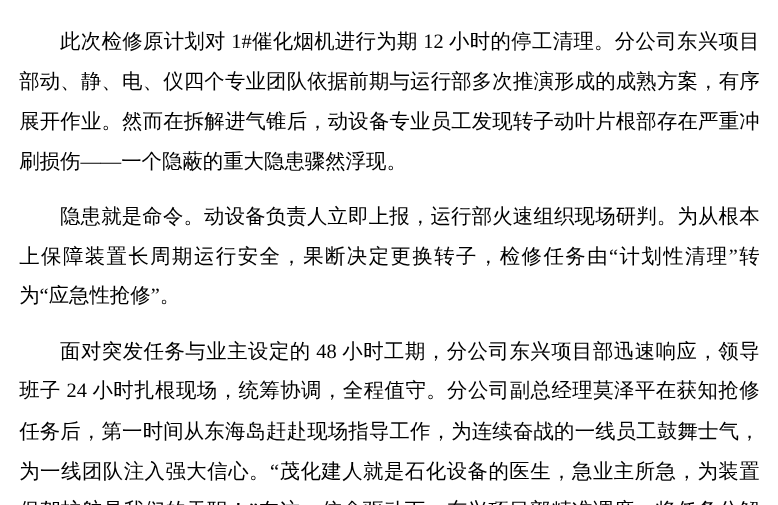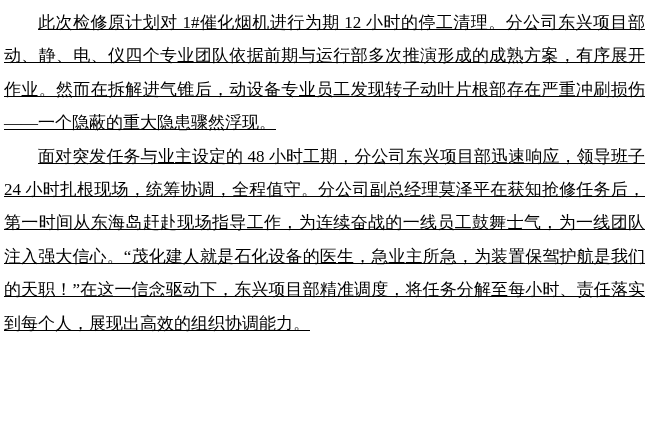--- a/index.html
+++ b/index.html
@@ -20,25 +20,25 @@
     padding: 6px 3px 0 4px;
     background: #ffffff;
     color: #000000;
     font-family: "Liberation Serif", "DejaVu Serif", serif;
     font-size: 17px;
     line-height: 33.4px;
     text-align: justify;
     text-justify: inter-character;
   }
   .para {
-    margin: 0;
+    margin: 12px;
     padding: 0;
     text-indent: 2em;
-    text-decoration: underline;
   }
 </style>
 </head>
 <body>
 
 <div class="page">
   <p class="para">此次检修原计划对 1#催化烟机进行为期 12 小时的停工清理。分公司东兴项目部动、静、电、仪四个专业团队依据前期与运行部多次推演形成的成熟方案，有序展开作业。然而在拆解进气锥后，动设备专业员工发现转子动叶片根部存在严重冲刷损伤——一个隐蔽的重大隐患骤然浮现。</p>
+  <p class="para">隐患就是命令。动设备负责人立即上报，运行部火速组织现场研判。为从根本上保障装置长周期运行安全，果断决定更换转子，检修任务由“计划性清理”转为“应急性抢修”。</p>
   <p class="para">面对突发任务与业主设定的 48 小时工期，分公司东兴项目部迅速响应，领导班子 24 小时扎根现场，统筹协调，全程值守。分公司副总经理莫泽平在获知抢修任务后，第一时间从东海岛赶赴现场指导工作，为连续奋战的一线员工鼓舞士气，为一线团队注入强大信心。“茂化建人就是石化设备的医生，急业主所急，为装置保驾护航是我们的天职！”在这一信念驱动下，东兴项目部精准调度，将任务分解至每小时、责任落实到每个人，展现出高效的组织协调能力。</p>
 </div>
 
 </body></html>

